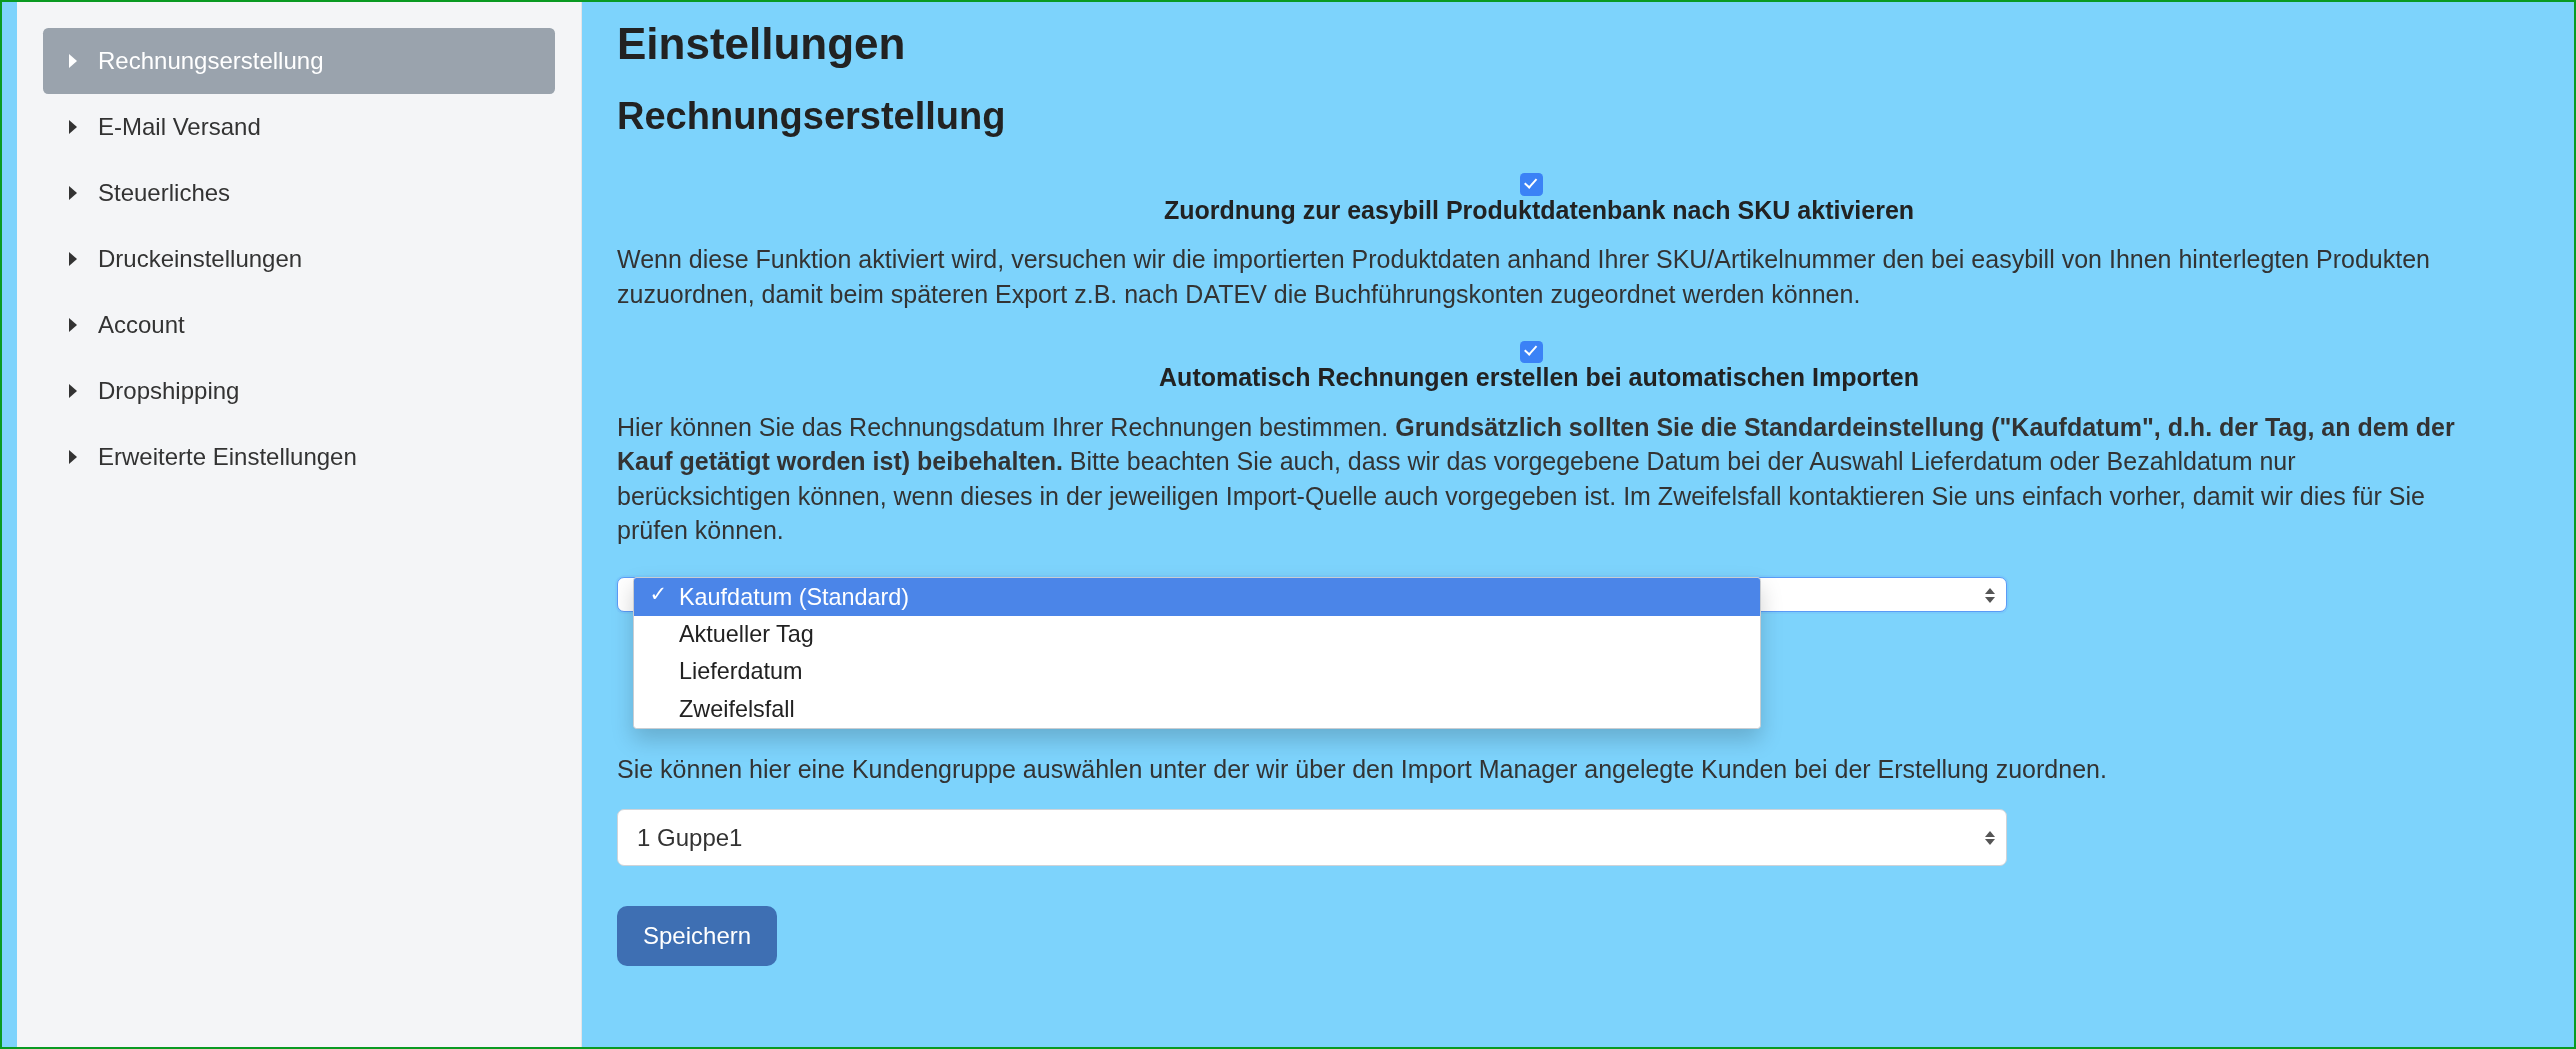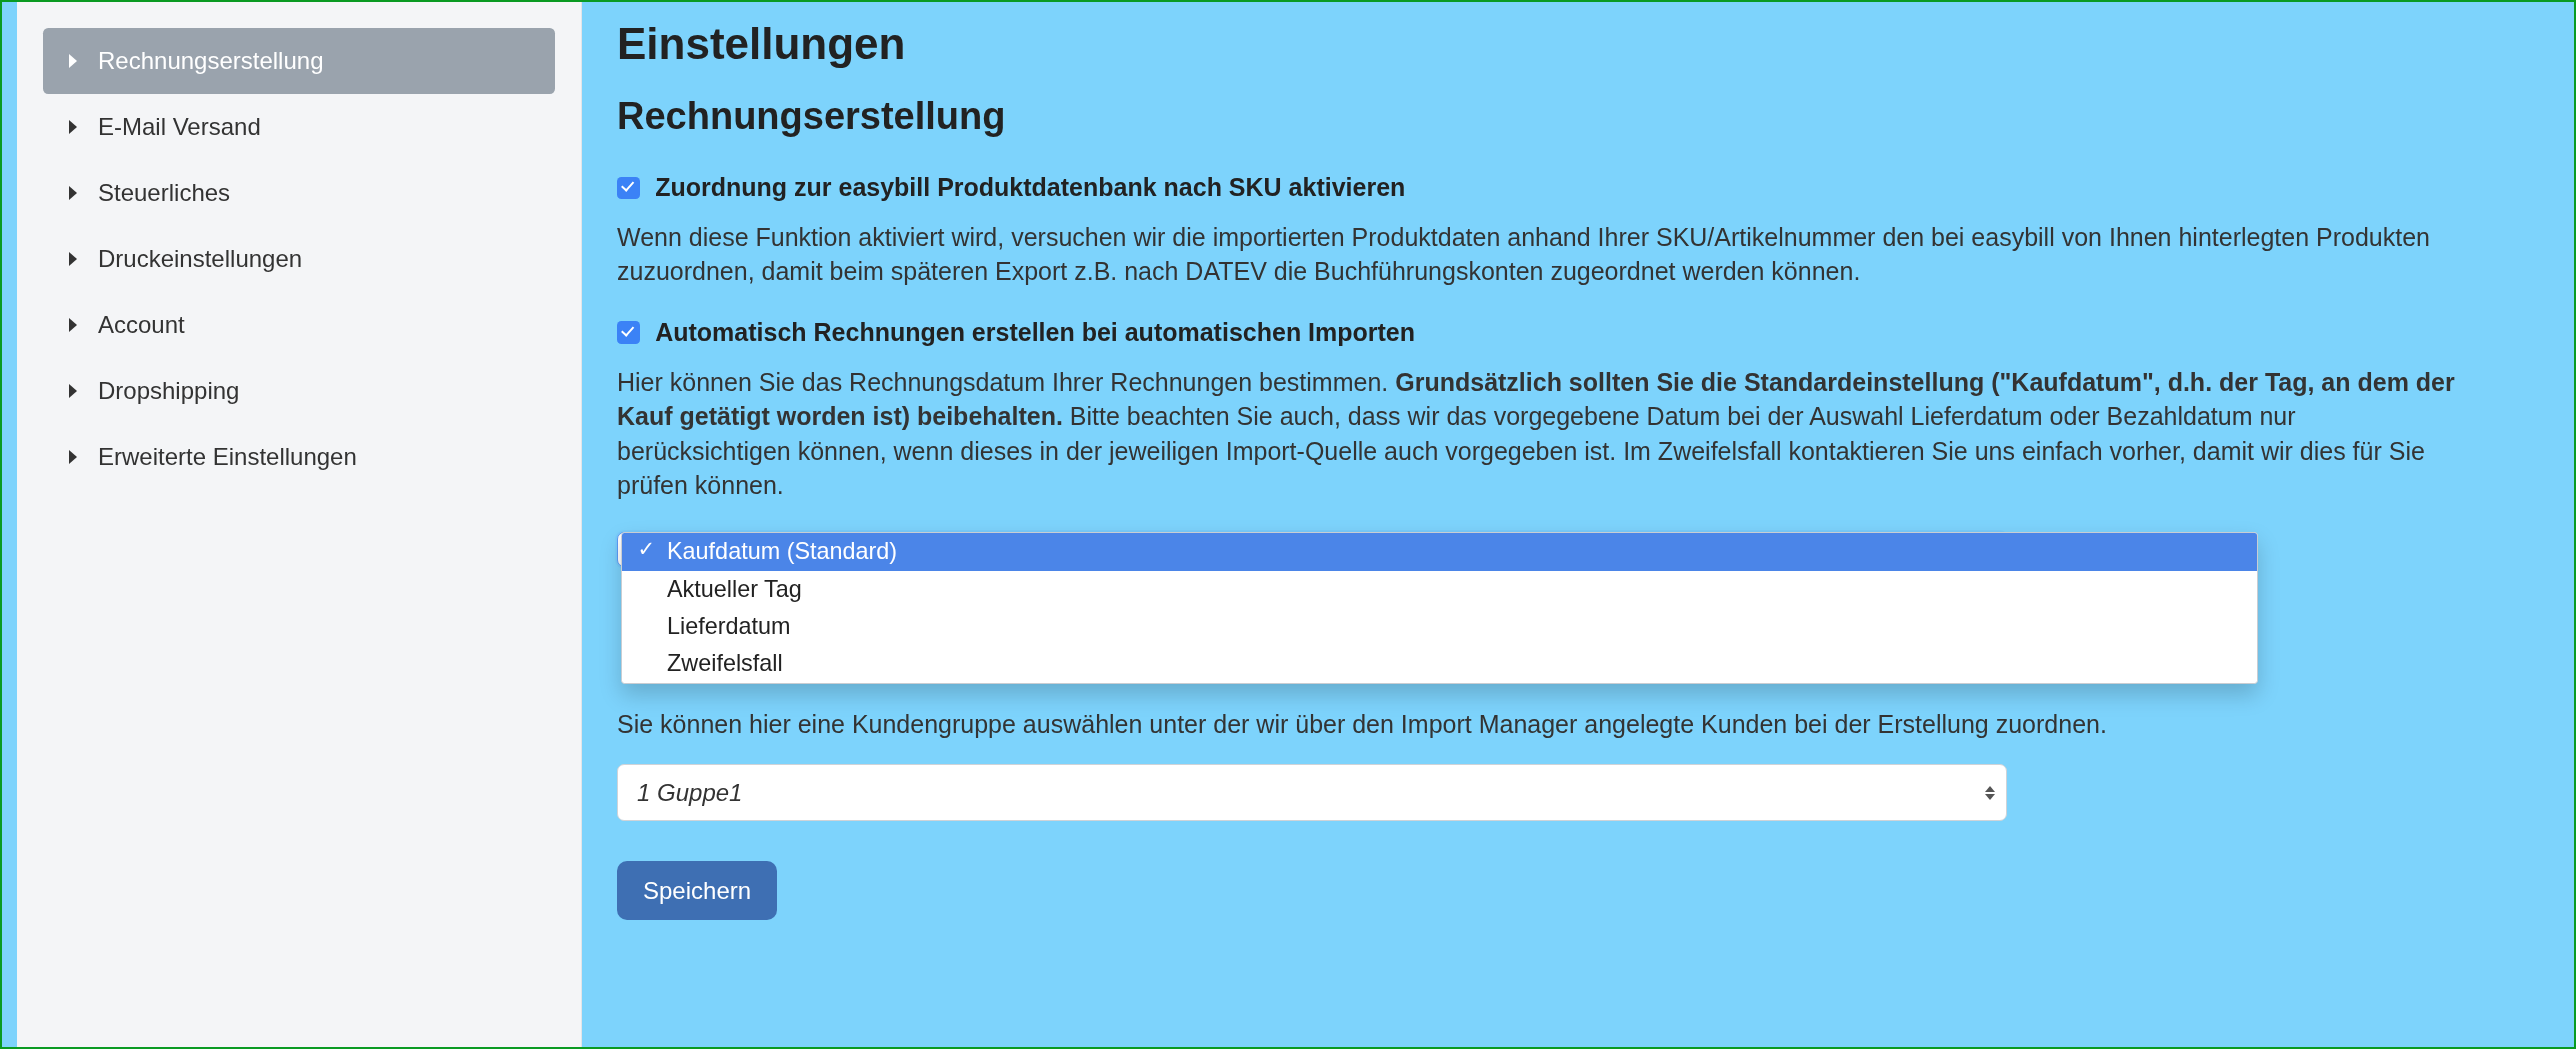--- a/index.html
+++ b/index.html
@@ -59,20 +59,21 @@
   h2.section-title {
     font-size: 38px;
     font-weight: 700;
     color: #222;
     margin-bottom: 35px;
   }
   .check-row {
     display: flex;
     align-items: center;
     margin-bottom: 17.4px;
+    flex-direction: column;
   }
   .checkbox {
     width: 22.6px; height: 22.6px;
     border-radius: 4.3px;
     background: #3b82f6;
     margin-right: 15.6px;
     position: relative;
     flex: none;
   }
   .checkbox::after {
@@ -124,22 +125,22 @@
     display: flex; flex-direction: column; justify-content: center; gap: 2.6px;
   }
   .select-spinner::before, .select-spinner::after {
     content: ""; display: block; width: 0; height: 0; margin: 0 auto;
     border-left: 5.2px solid transparent; border-right: 5.2px solid transparent;
   }
   .select-spinner::before { border-bottom: 6px solid #555; }
   .select-spinner::after  { border-top: 6px solid #555; }
   .dropdown {
     position: absolute;
-    left: 4px; top: 0;
-    width: 1637px;
+    left: 16px; top: 0;
+    width: 1128px;
     background: #fff;
     border: 0.9px solid #c9cdd2;
     border-radius: 3.5px;
     box-shadow: 0 10.4px 22.6px rgba(0,0,0,.18);
     overflow: hidden;
   }
   .dropdown-item {
     padding: 5.2px 19px 5.2px 45px;
     font-size: 23.4px;
     color: #222;
@@ -162,21 +163,20 @@
     height: 57px;
     border: 0.9px solid #cfd3d8;
     border-radius: 7px;
     background: #fff;
     font-size: 24px;
     color: #333;
     padding: 0 42px 0 19px;
     position: relative;
     display: flex; align-items: center;
     margin-bottom: 40px;
-    font-style: italic;
   }
   .plain-select .select-spinner { top: 15.6px; }
   .btn-primary {
     display: inline-block;
     background: #3e6fb3;
     color: #fff;
     font-size: 24px;
     font-weight: 500;
     padding: 15.6px 26px;
     border-radius: 10px;

